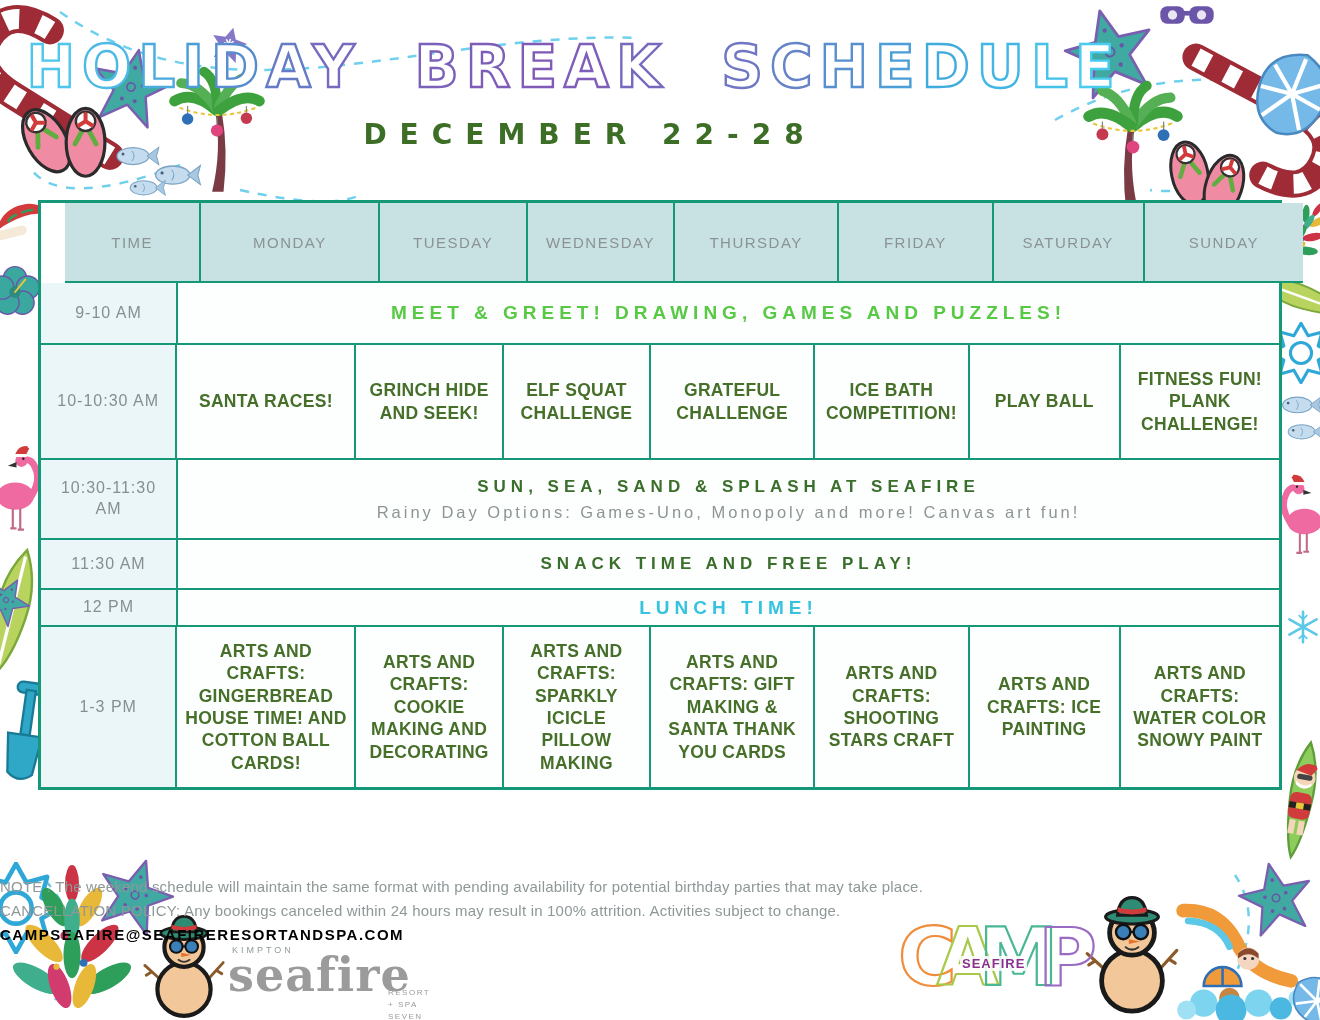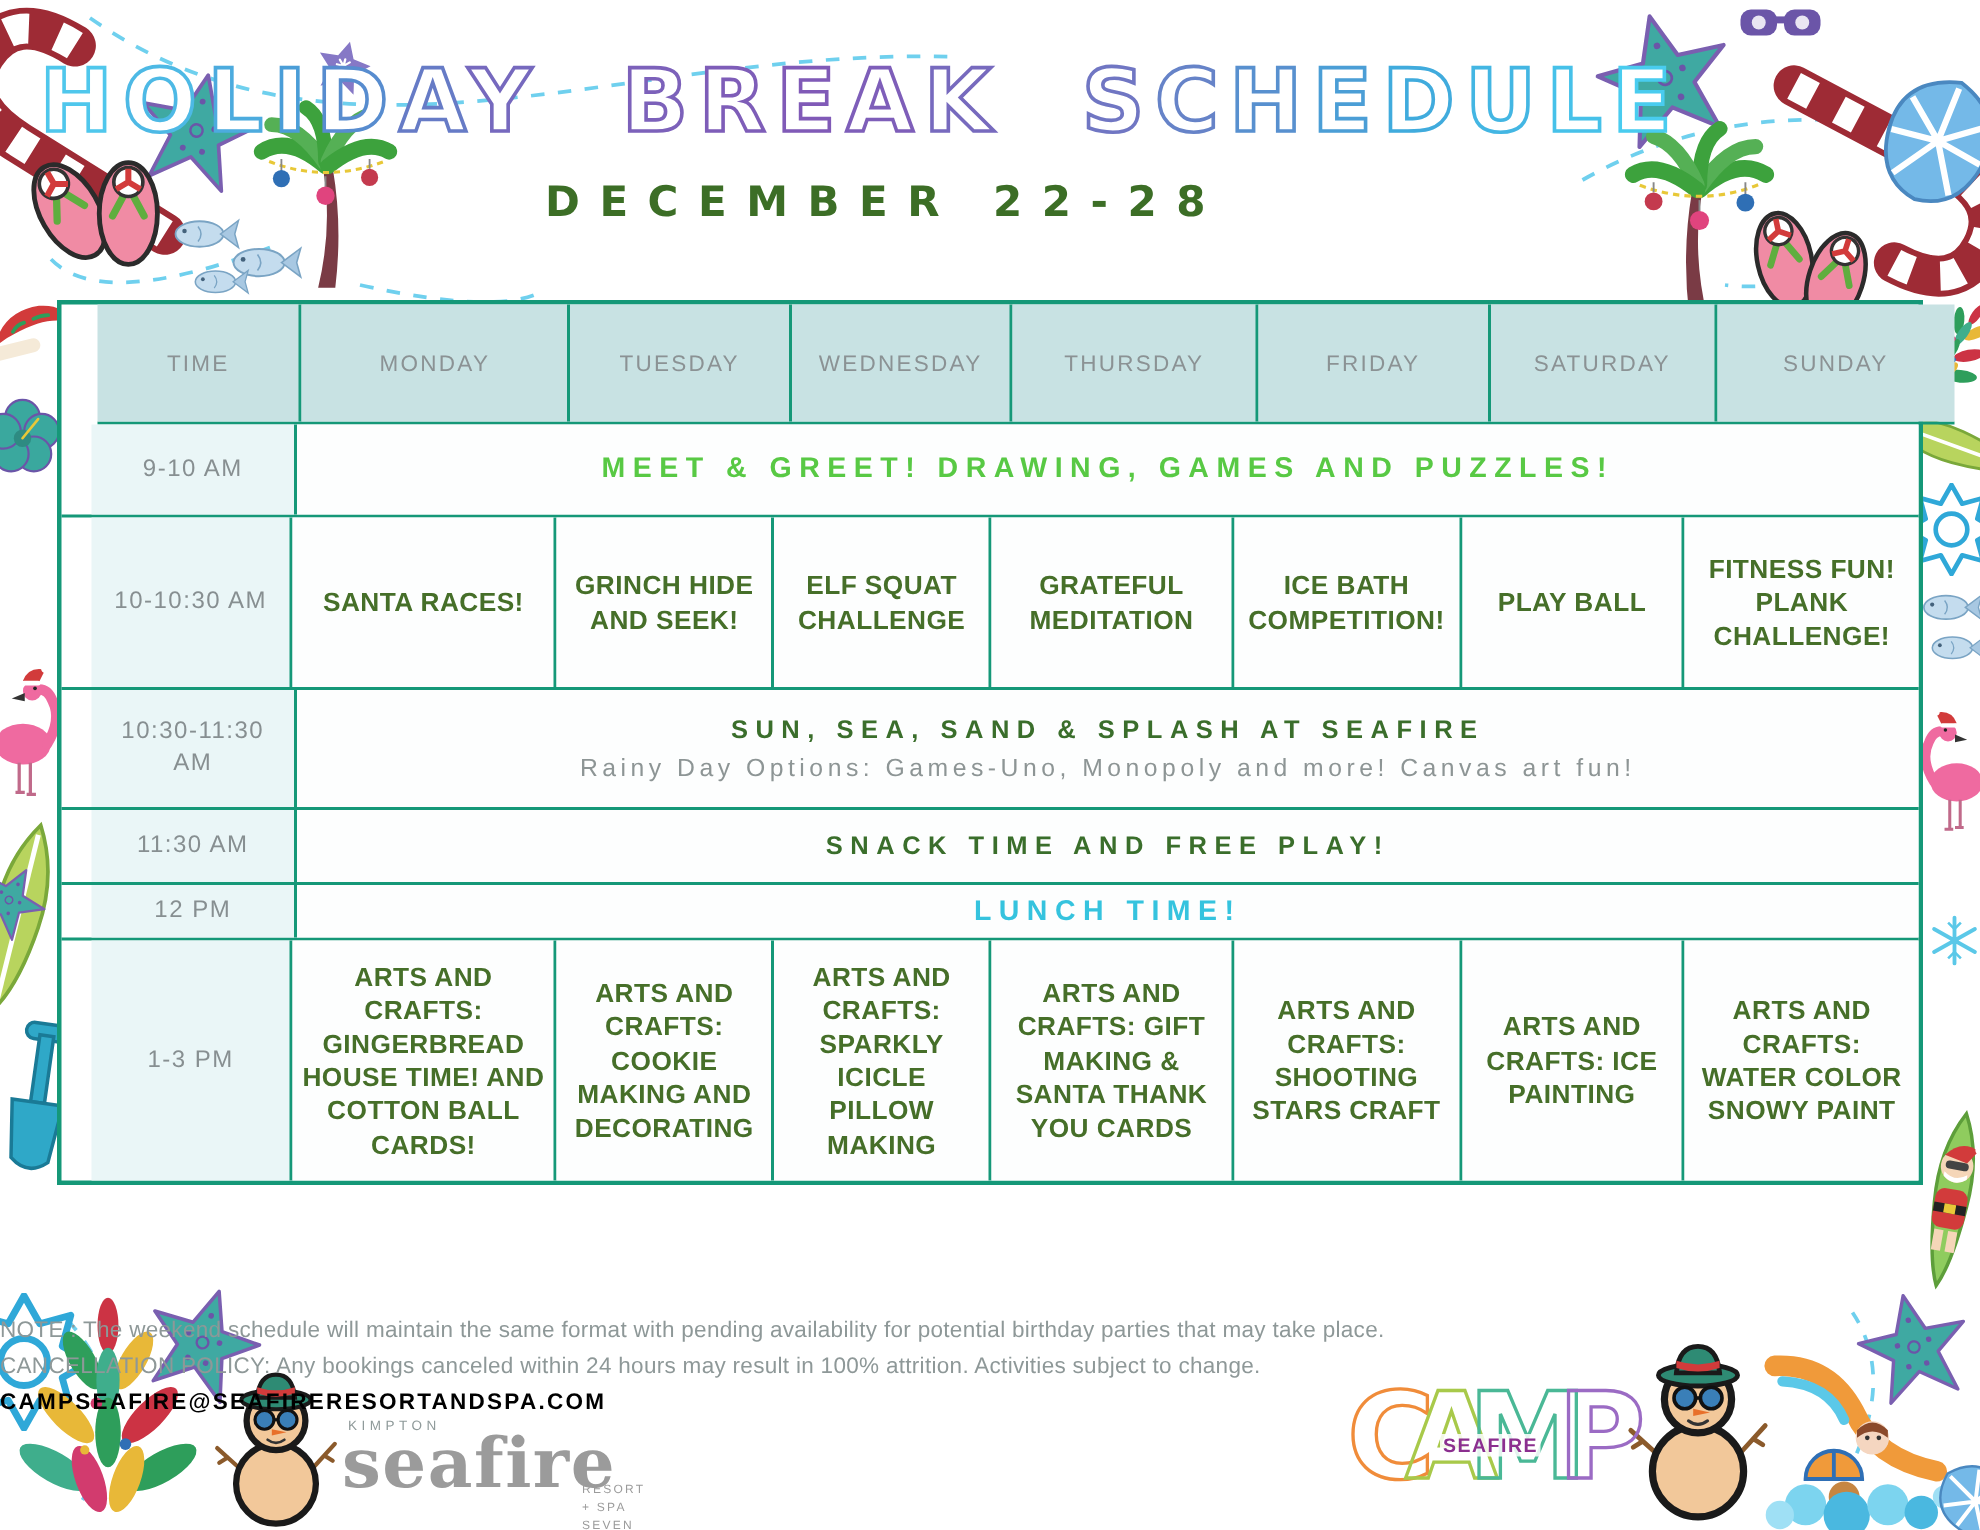--- a/index.html
+++ b/index.html
@@ -25,21 +25,21 @@
   .trow:last-child { border-bottom:none; }
   .cell { border-right:2.5px solid var(--grid); display:flex; align-items:center; justify-content:center; text-align:center; padding:4px 6px; background:#fdfefe; }
   .cell:last-child { border-right:none; }
   .c0{width:137px;} .c1{width:180px;} .c2{width:148px;} .c3{width:148px;}
   .c4{width:165px;} .c5{width:155px;} .c6{width:152px;} .c7{width:159px;}
   .cmerge { flex:1; flex-direction:column; }
   .rh-head{height:80px;margin-left:24px;} .rh0{height:62px;} .rh1{height:115px;} .rh2{height:80px;}
   .rh3{height:50px;} .rh4{height:37px;} .rh5{height:160px;} .rh6{height:91px;}
 
   .hcell { background:#c8e2e3; color:#8b9294; font-size:15px; font-weight:400; letter-spacing:1.5px; }
-  .timecell { background:#eaf6f7; color:#878f91; font-size:16px; letter-spacing:1px; line-height:1.3;margin-left:20px; }
+  .timecell { background:#eaf6f7; color:#878f91; font-size:16px; letter-spacing:1px; line-height:1.3; }
   .act { color:#466f29; font-weight:700; font-size:17.5px; line-height:1.28; letter-spacing:0.3px; }
   .m-green   { color:#58c944; font-weight:700; font-size:19px; letter-spacing:5px; }
   .m-dgreen  { color:#3a6e2b; font-weight:700; font-size:17px; letter-spacing:5px; }
   .m-cyan    { color:#35c3de; font-weight:700; font-size:19px; letter-spacing:5px; }
   .m-teal    { color:#1292aa; font-weight:700; font-size:19px; letter-spacing:5px; }
   .m-sub     { color:#8d9595; font-weight:400; font-size:16.5px; letter-spacing:3px; margin-top:6px; }
 
   
   .footer { position:absolute; left:0; top:878px; width:1088px; text-align:left; z-index:3; }
   .note-line { color:#8e9898; font-size:15px; margin-bottom:7px; letter-spacing:0.2px; }
@@ -381,21 +381,21 @@
       <div class="cell cmerge">
         <div class="m-green">MEET &amp; GREET! DRAWING, GAMES AND PUZZLES!</div>
       </div>
     </div>
 
     <div class="trow rh1">
       <div class="cell timecell c0">10-10:30 AM</div>
       <div class="cell act c1">SANTA RACES!</div>
       <div class="cell act c2">GRINCH HIDE AND SEEK!</div>
       <div class="cell act c3">ELF SQUAT CHALLENGE</div>
-      <div class="cell act c4">GRATEFUL MEDITATION</div>
+      <div class="cell act c4">GRATEFUL CHALLENGE</div>
       <div class="cell act c5">ICE BATH COMPETITION!</div>
       <div class="cell act c6">PLAY BALL</div>
       <div class="cell act c7">FITNESS FUN! PLANK CHALLENGE!</div>
     </div>
 
     <div class="trow rh2">
       <div class="cell timecell c0">10:30-11:30 AM</div>
       <div class="cell cmerge">
         <div class="m-dgreen">SUN, SEA, SAND &amp; SPLASH AT SEAFIRE</div>
         <div class="m-sub">Rainy Day Options: Games-Uno, Monopoly and more! Canvas art fun!</div>

